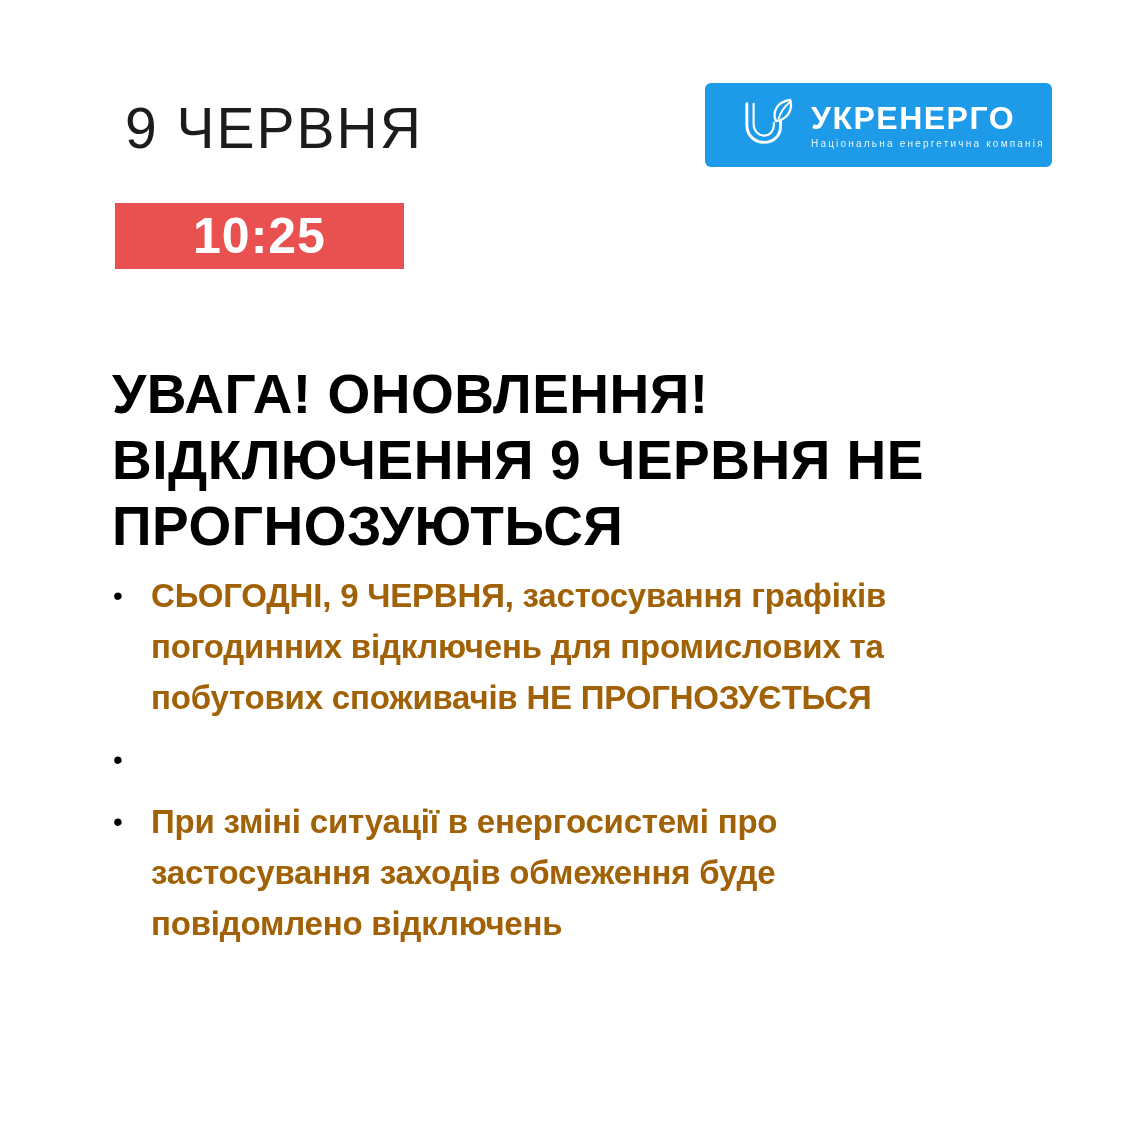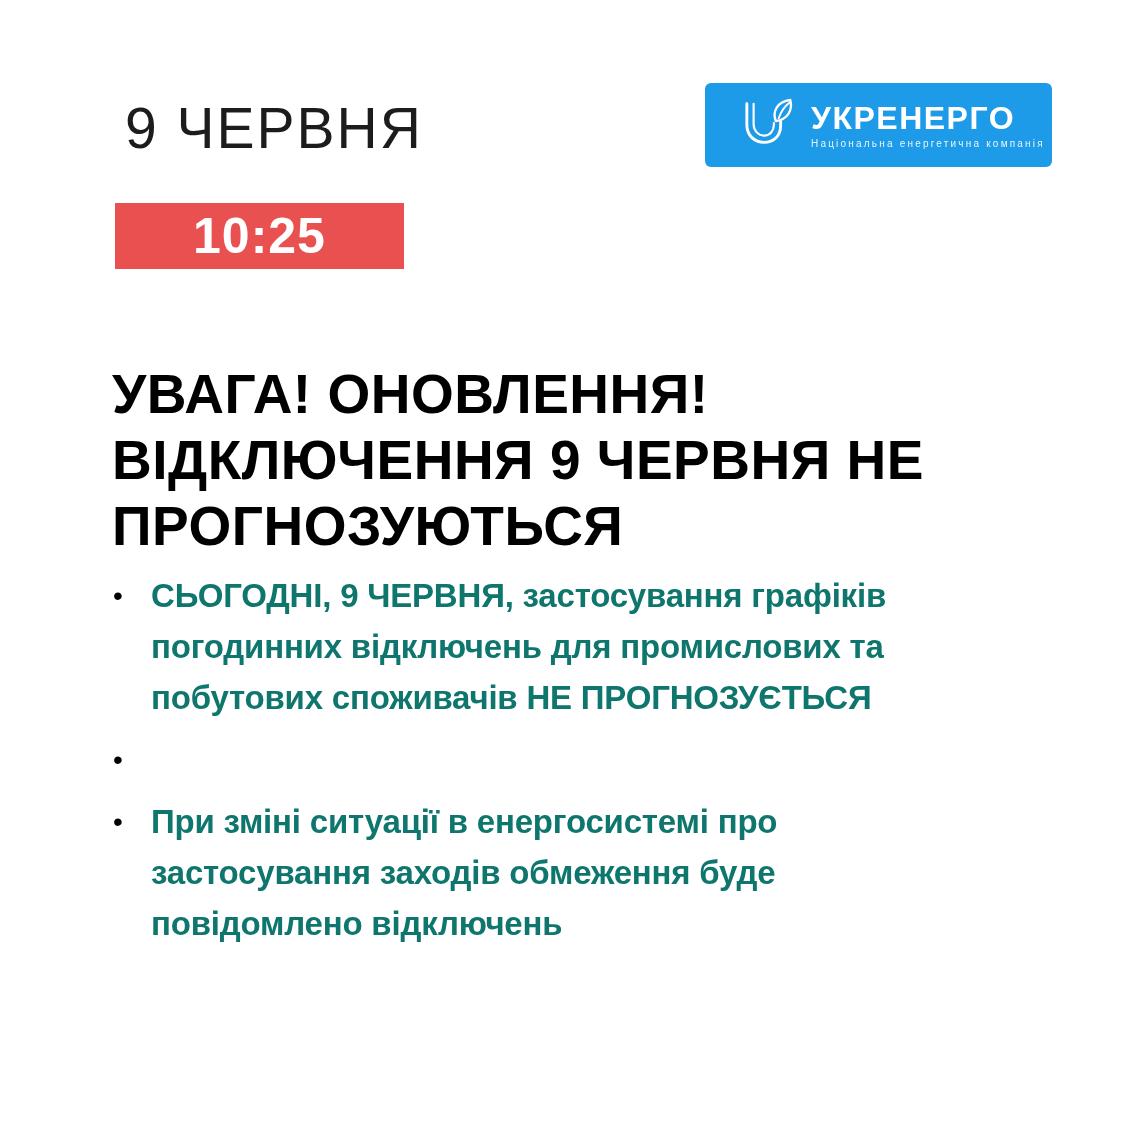--- a/index.html
+++ b/index.html
@@ -101,21 +101,21 @@
   .dot {
     flex: 0 0 38px;
     font-size: 28px;
     line-height: 51px;
     color: #000000;
   }
   .bullet-text {
     font-weight: 700;
     font-size: 33px;
     line-height: 51px;
-    color: #0f766e;
+    color: #a16207;
     letter-spacing: -0.2px;
     white-space: pre;
   }
 </style>
 </head>
 <body>
 
 <div class="canvas">
 
   <div class="date">9 ЧЕРВНЯ</div>

